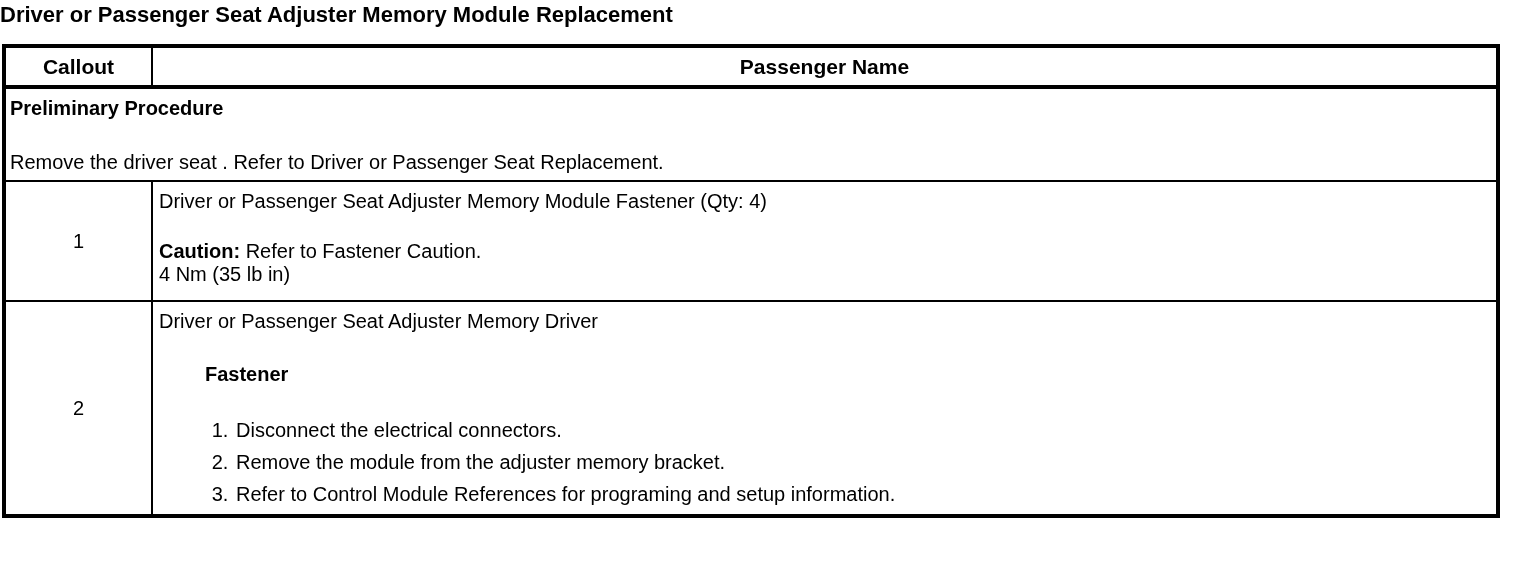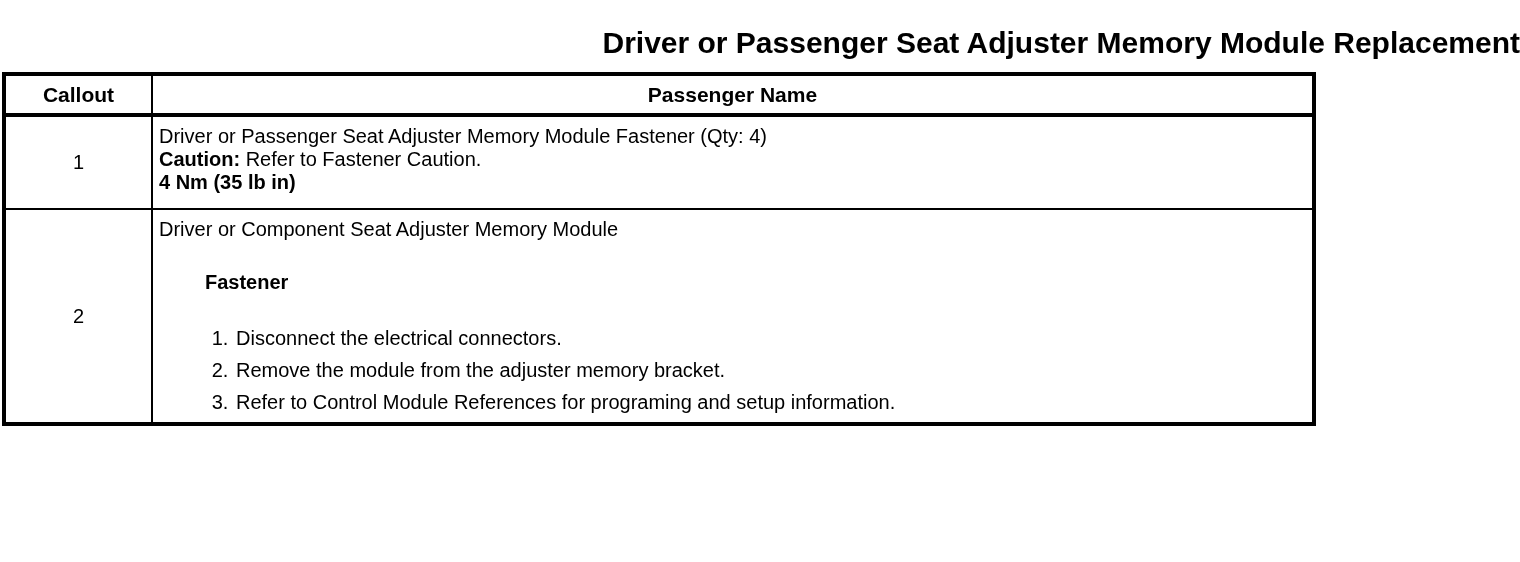--- a/index.html
+++ b/index.html
@@ -11,31 +11,30 @@
     overflow: hidden;
   }
   body {
     font-family: "Liberation Sans", "DejaVu Sans", sans-serif;
     font-size: 20px;
     color: #000000;
     -webkit-font-smoothing: none;
   }
   .page-title {
     padding-top: 2px;
-    font-size: 30px;
+    font-size: 22px;
     line-height: 26px;
     font-weight: bold;
-    text-align: right;
+    text-align: left;
     white-space: nowrap;
-    margin-top: 28px;
   }
   table.doc-table {
     border-collapse: collapse;
     table-layout: fixed;
-    width: 1314px;
+    width: 1498px;
     margin-left: 2px;
     margin-top: 16px;
     border: 4px solid #000;
   }
   col.callout-col { width: 148px; }
   th {
     font-size: 21px;
     font-weight: bold;
     text-align: center;
     vertical-align: middle;
@@ -60,23 +59,23 @@
     border-right: 2px solid #000;
     text-align: center;
     vertical-align: middle;
     line-height: 23px;
     padding: 0;
   }
   tr.comp-row-1 td { border-bottom: 2px solid #000; }
   td.component-cell { padding: 8px 6px 8px 6px; }
   tr.comp-row-1 td.component-cell { padding-bottom: 14px; }
   .comp-line { margin: 0; line-height: 23px; }
-  .row1-component { }
+  .row1-component { margin-bottom: 27px; }
   .row1-caution { }
-  .row1-torque { font-weight: bold; margin-bottom: 0; }
+  .row1-torque { font-weight: normal; margin-bottom: 0; }
   .row2-component { margin-bottom: 30px; }
   .procedure-heading {
     margin: 0 0 33px 46px;
     font-weight: bold;
     line-height: 23px;
   }
   ol.steps-list {
     margin: 0;
     padding: 0 0 0 48px;
   }
@@ -99,34 +98,40 @@
     <col class="callout-col">
     <col>
   </colgroup>
   <thead>
     <tr>
       <th class="callout-th">Callout</th>
       <th>Passenger Name</th>
     </tr>
   </thead>
   <tbody>
+    <tr class="prelim-row">
+      <td colspan="2">
+        <p class="prelim-heading">Preliminary Procedure</p>
+        <p class="prelim-text">Remove the driver seat . Refer to Driver or Passenger Seat Replacement.</p>
+      </td>
+    </tr>
 
     <tr class="comp-row-1">
       <td class="callout-cell">1</td>
       <td class="component-cell">
         <p class="comp-line row1-component">Driver or Passenger Seat Adjuster Memory Module Fastener (Qty: 4)</p>
         <p class="comp-line row1-caution"><b class="inline-bold">Caution:</b> <span>Refer to Fastener Caution.</span></p>
         <p class="comp-line row1-torque">4 Nm (35 lb in)</p>
       </td>
     </tr>
 
     <tr class="comp-row-2">
       <td class="callout-cell">2</td>
       <td class="component-cell">
-        <p class="comp-line row2-component">Driver or Component Seat Adjuster Memory Module</p>
+        <p class="comp-line row2-component">Driver or Passenger Seat Adjuster Memory Driver</p>
         <p class="procedure-heading">Fastener</p>
         <ol class="steps-list">
           <li>Disconnect the electrical connectors.</li>
           <li>Remove the module from the adjuster memory bracket.</li>
           <li>Refer to Control Module References for programing and setup information.</li>
         </ol>
       </td>
     </tr>
   </tbody>
 </table>

